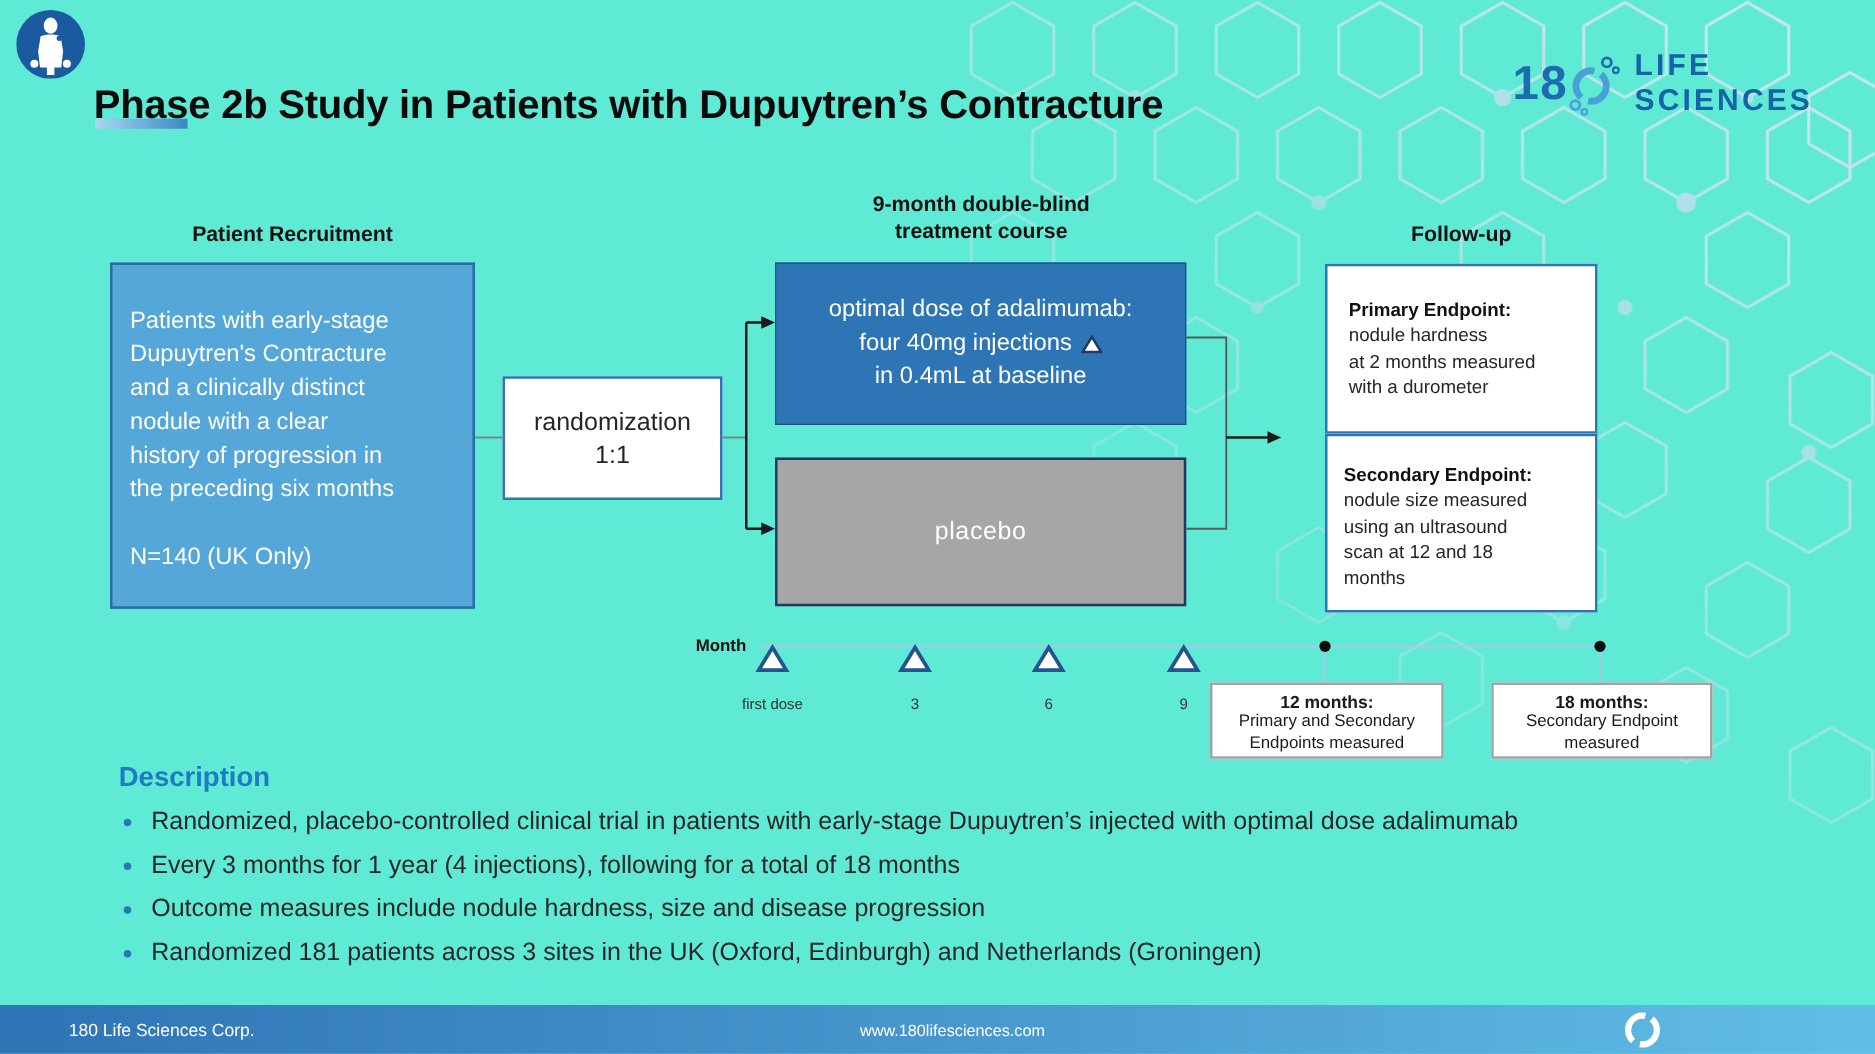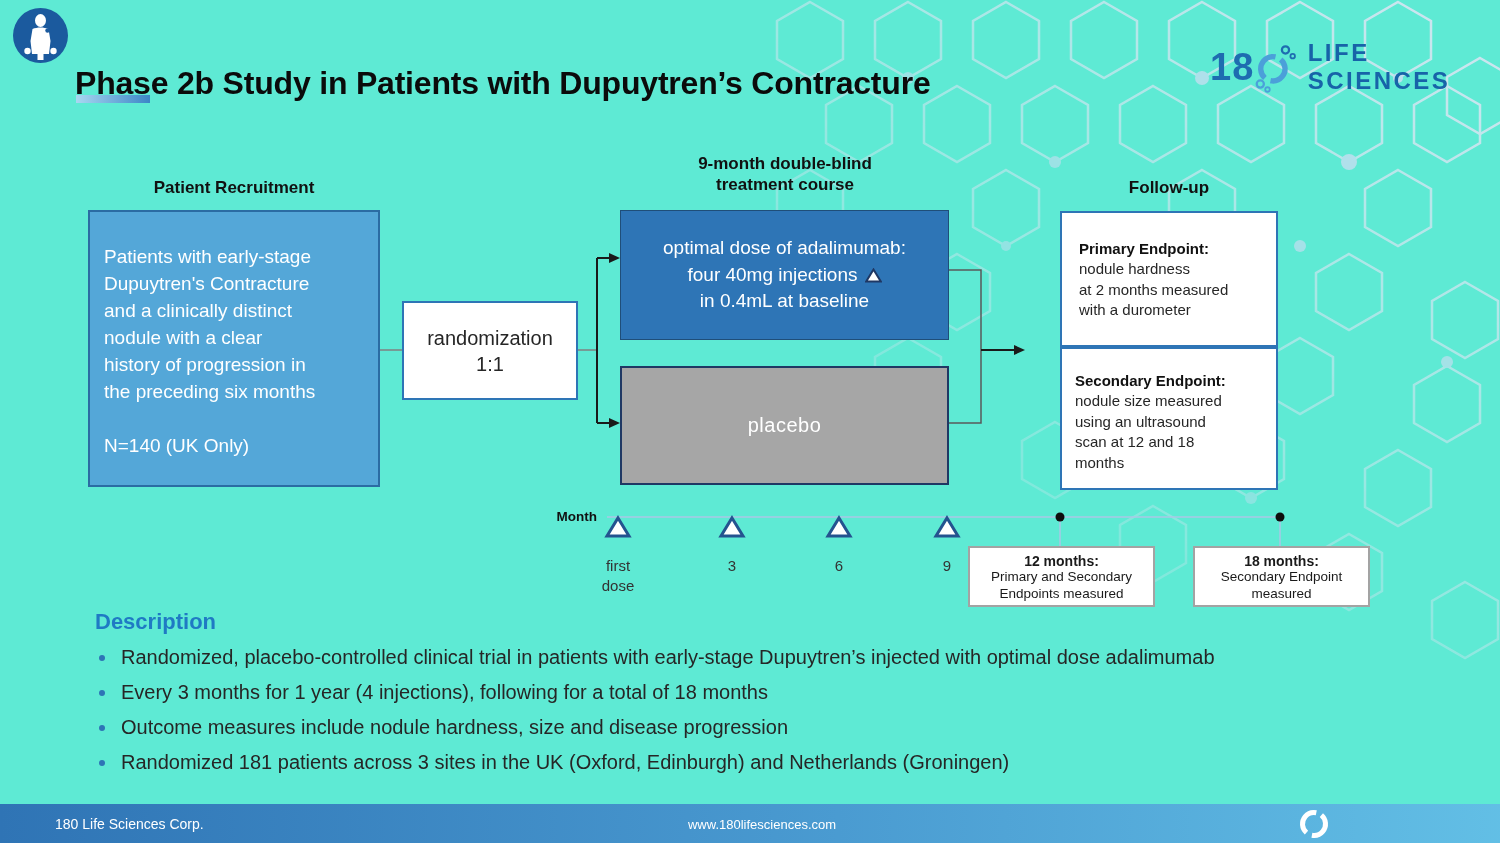--- a/index.html
+++ b/index.html
@@ -37,21 +37,21 @@
                border:2px solid #1f3864;color:#fff;font-size:20px;letter-spacing:0.5px;
                display:flex;align-items:center;justify-content:center;}
   .endpoint{left:1060px;width:218px;background:#fff;border:2px solid #2e75b6;color:#262626;
                font-size:15px;line-height:1.36;padding:26px 8px 0 13px;}
   .endpoint .ep-title{font-weight:700;color:#111;}
   .primary{top:211px;height:136px;padding-left:17px;}
   .secondary{top:347px;height:143px;padding-top:22px;}
 
   .month-label{position:absolute;left:525px;top:509px;width:72px;text-align:right;
                font-weight:700;font-size:13.5px;color:#111;z-index:2;}
-  .tick{position:absolute;top:556px;text-align:center;font-size:15px;color:#333;
+  .tick{position:absolute;top:556px;text-align:center;font-size:12px;color:#333;
                line-height:1.3;z-index:2;}
   .milestone{top:546px;height:61px;background:#fff;border:2px solid #a3a3a3;text-align:center;
                color:#1a1a1a;padding-top:5px;}
   .ms-title{font-weight:700;font-size:14px;}
   .ms-body{font-size:13.5px;line-height:1.25;}
 
   .desc-heading{position:absolute;left:95px;top:609px;font-size:22px;font-weight:700;
                color:#1f7ac4;z-index:2;}
   .desc-list{position:absolute;left:95px;top:646px;width:1390px;list-style:none;margin:0;
                padding:0;z-index:2;}

